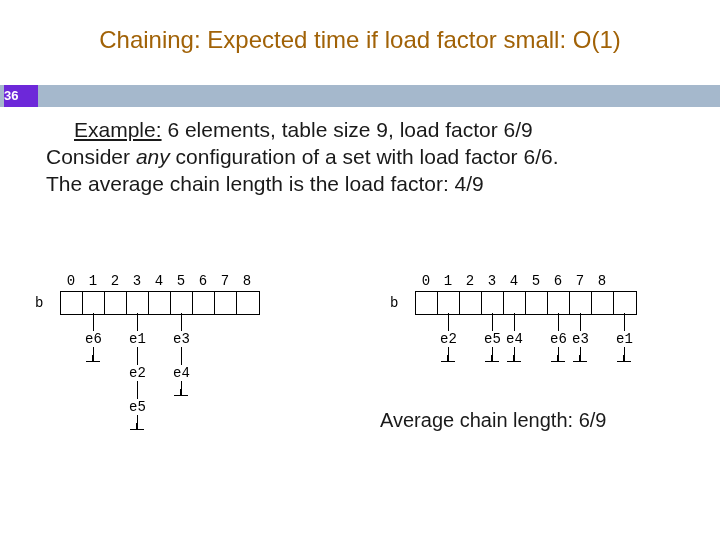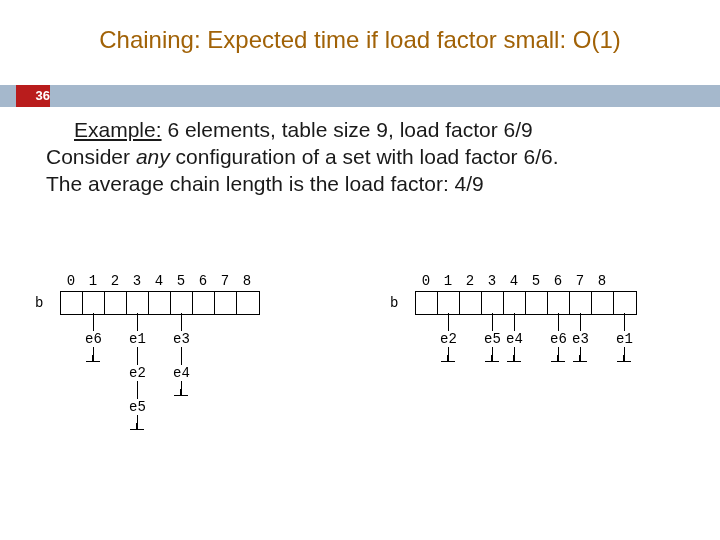--- a/index.html
+++ b/index.html
@@ -26,28 +26,28 @@
     position: absolute;
     top: 85px;
     left: 0;
     width: 720px;
     height: 22px;
     background: #a5b8cc;
   }
   .badge {
     position: absolute;
     top: 85px;
-    left: 16px;
+    left: 4px;
     width: 34px;
     height: 22px;
-    background: #b91c1c;
+    background: #6d28d9;
     color: #fff;
     font-size: 13px;
     font-weight: bold;
-    text-align: right;
+    text-align: left;
     line-height: 22px;
   }
   .body-text {
     position: absolute;
     top: 117px;
     left: 46px;
     width: 640px;
     font-size: 21px;
     line-height: 1.28;
     color: #1a1a1a;
@@ -191,13 +191,14 @@
   <div class="stem" style="left:580px; top:58px; height:18px;"></div>
   <div class="node-label" style="left:572px; top:76px;">e3</div>
   <div class="stem" style="left:580px; top:92px; height:14px;"></div>
   <div class="terminator" style="left:573px; top:106px;"></div>
 
   <div class="stem" style="left:624px; top:58px; height:18px;"></div>
   <div class="node-label" style="left:616px; top:76px;">e1</div>
   <div class="stem" style="left:624px; top:92px; height:14px;"></div>
   <div class="terminator" style="left:617px; top:106px;"></div>
 
+  <div class="avg-text" style="left:380px; top:154px;">Average chain length: 6/9</div>
 </div>
 
 </body></html>

